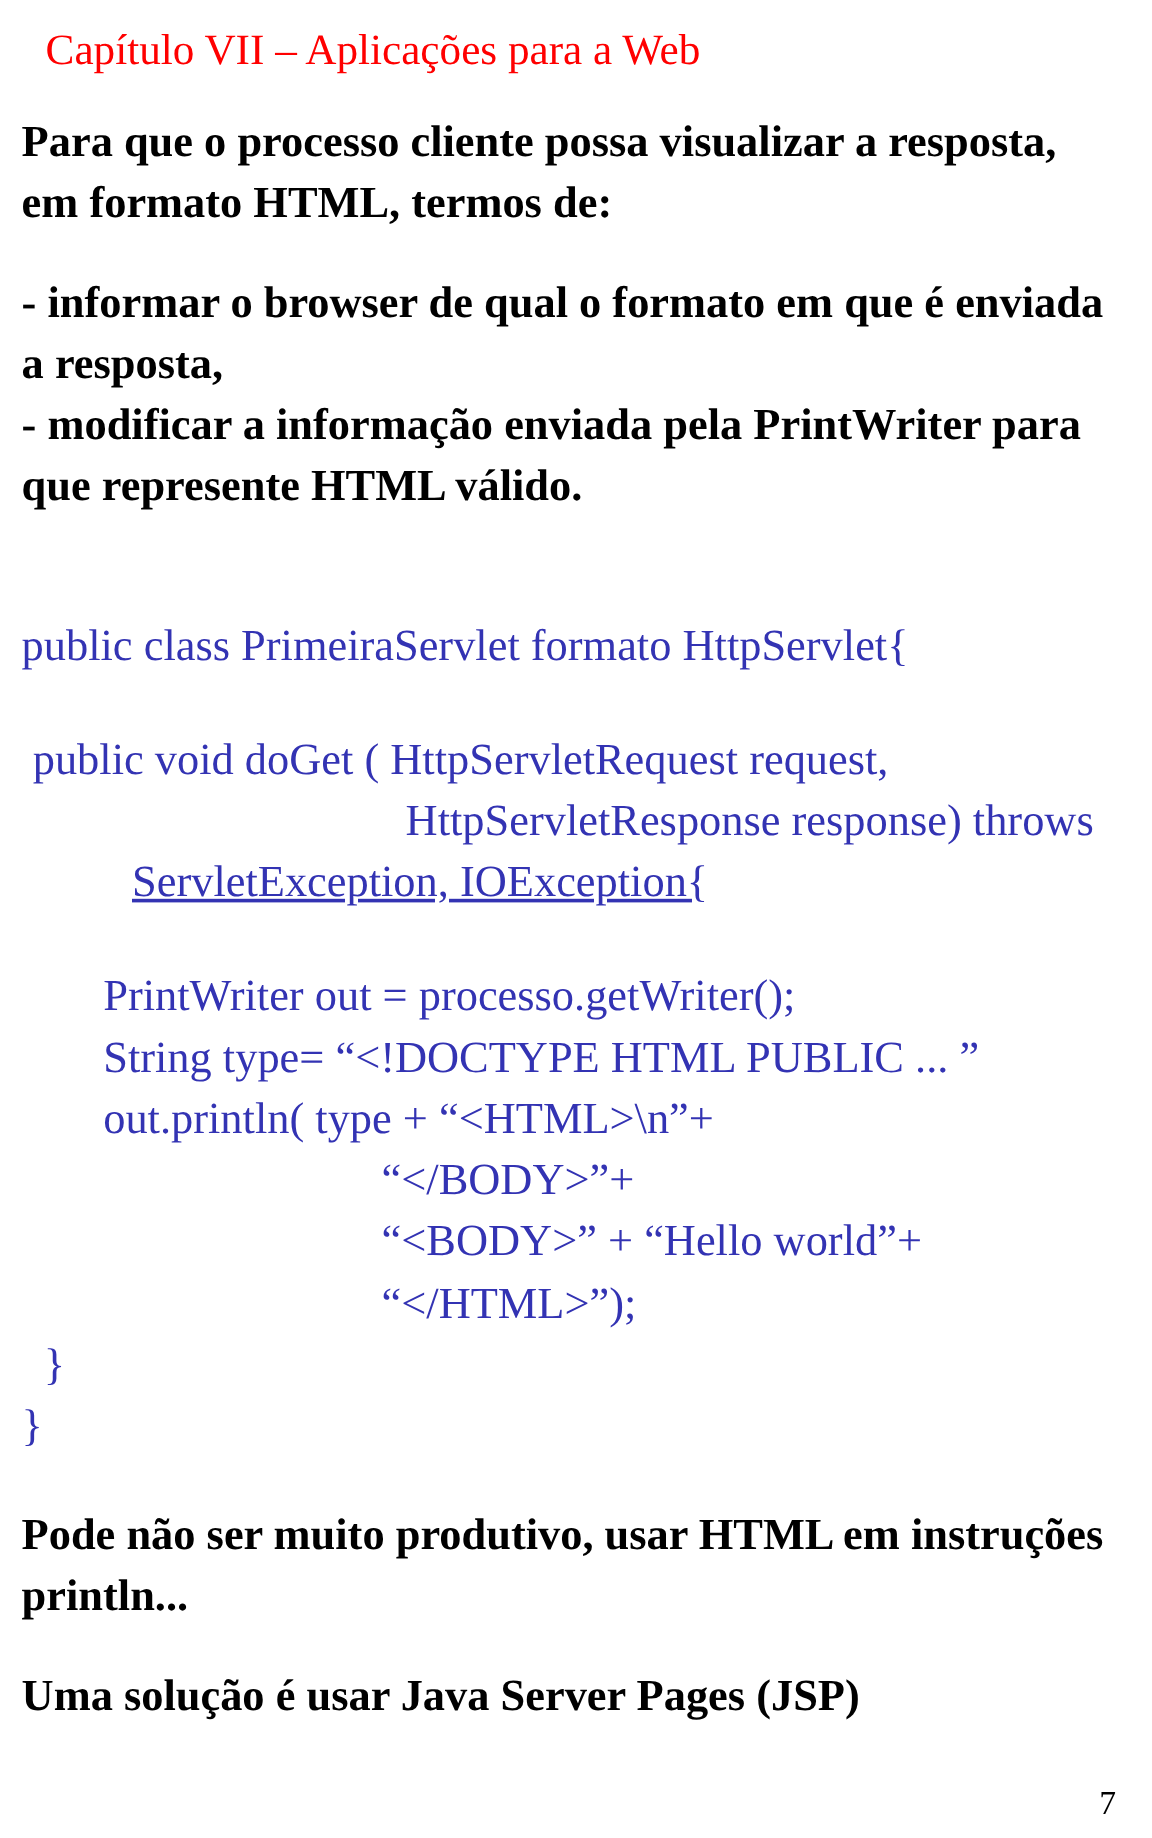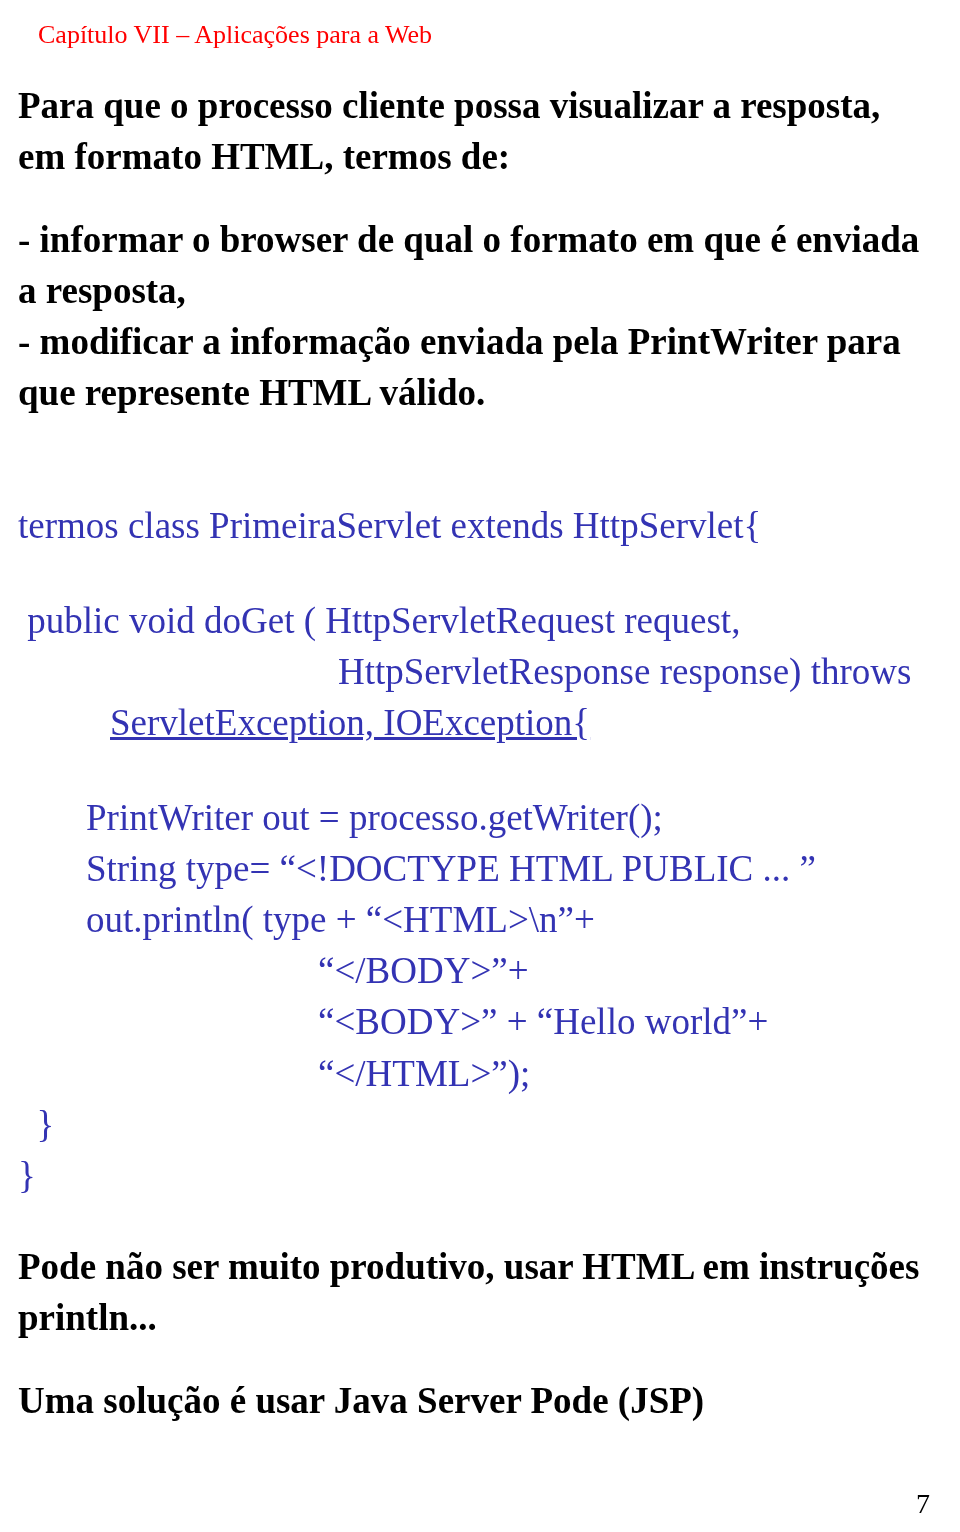--- a/index.html
+++ b/index.html
@@ -12,21 +12,21 @@
   .page {
     box-sizing: border-box;
     width: 960px;
     min-height: 1532px;
     padding: 18px 28px 24px 18px;
     position: relative;
     color: #000000;
   }
   .title {
     color: #ff0000;
-    font-size: 26px;
+    font-size: 36px;
     line-height: 1.3;
     margin: 0 0 28px 20px;
     font-weight: 400;
   }
   .para {
     color: #000000;
     font-size: 37px;
     line-height: 1.38;
     margin: 0 0 32px 0;
     font-weight: 700;
@@ -65,36 +65,36 @@
   <h1 class="title">Capítulo VII – Aplicações para a Web</h1>
 
   <p class="para">Para que o processo cliente possa visualizar a resposta, em formato HTML, termos de:</p>
 
   <p class="para" style="white-space:pre-wrap;">- informar o browser de qual o formato em que é enviada a resposta,
 - modificar a informação enviada pela PrintWriter para que represente HTML válido.</p>
 
   <div class="gap1"></div>
 
   <div class="code">
-    <p class="line">termos class PrimeiraServlet extends HttpServlet{</p>
+    <p class="line">public class PrimeiraServlet formato HttpServlet{</p>
     <div class="gap2"></div>
     <p class="line"> public void doGet ( HttpServletRequest request,</p>
     <p class="line indent-center">HttpServletResponse response) throws</p>
     <p class="line indent3">ServletException, IOException{</p>
     <div class="gap3"></div>
     <p class="line indent2">PrintWriter out = processo.getWriter();</p>
     <p class="line indent2">String type= “&lt;!DOCTYPE HTML PUBLIC ... ”</p>
     <p class="line indent2">out.println( type + “&lt;HTML&gt;\n”+</p>
     <p class="line indent-body">“&lt;/BODY&gt;”+</p>
     <p class="line indent-body">“&lt;BODY&gt;” + “Hello world”+</p>
     <p class="line indent-body">“&lt;/HTML&gt;”);</p>
     <p class="line">  }</p>
     <p class="line">}</p>
   </div>
 
   <div class="after-code"></div>
 
   <p class="para">Pode não ser muito produtivo, usar HTML em instruções println...</p>
 
-  <p class="para" style="margin-bottom:0;">Uma solução é usar Java Server Pode (JSP)</p>
+  <p class="para" style="margin-bottom:0;">Uma solução é usar Java Server Pages (JSP)</p>
 
   <div class="page-num">7</div>
 </div>
 
 </body></html>

